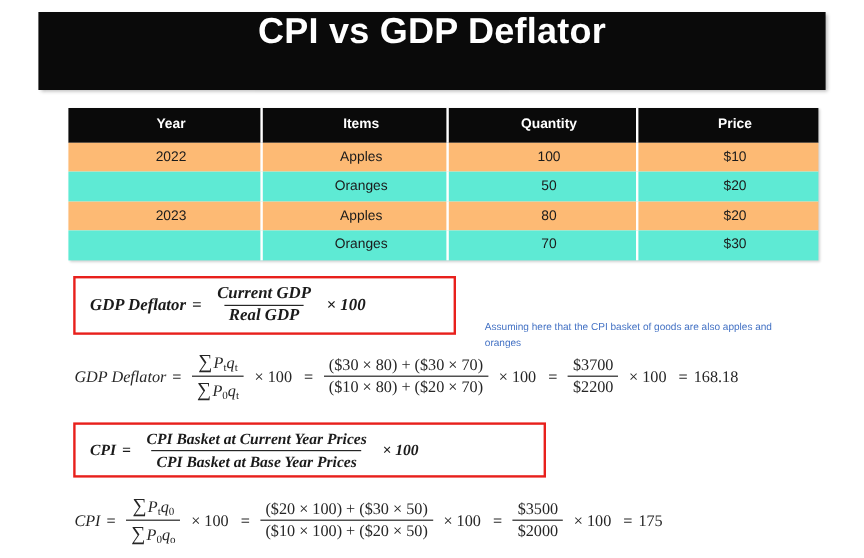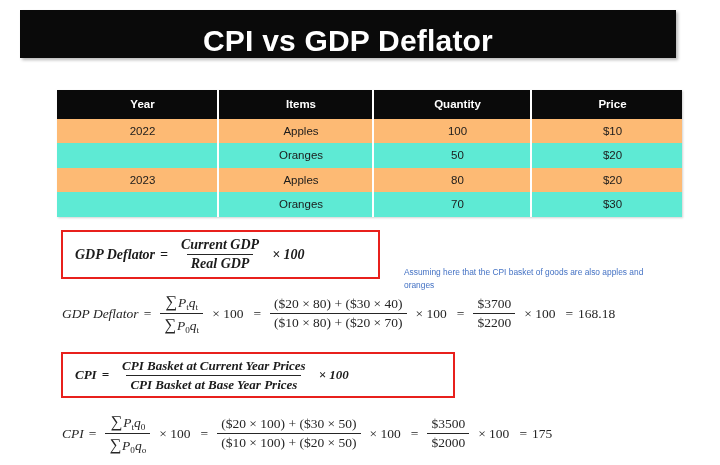--- a/index.html
+++ b/index.html
@@ -11,27 +11,27 @@
     height: 465px;
     background: #ffffff;
     font-family: "Liberation Sans", sans-serif;
     overflow: hidden;
     position: relative;
   }
 
   
   .title-bar {
     position: absolute;
-    left: 20px;
+    left: 32px;
     top: 10px;
     width: 656px;
-    height: 48px;
+    height: 65px;
     background: #0a0a0a;
     display: flex;
-    align-items: flex-end;
+    align-items: flex-start;
     justify-content: center;
     box-shadow: 2px 2px 3px rgba(0,0,0,0.28);
   }
   .title-text {
     color: #ffffff;
     font-size: 30px;
     font-weight: bold;
     letter-spacing: 0.2px;
     font-family: "Liberation Sans", sans-serif;
   }
@@ -216,21 +216,21 @@
     </span>
     <span class="den">
       <span class="sigma">∑</span><span class="ital">P</span><sub>0</sub><span class="ital">q</span><sub>t</sub>
     </span>
   </span>
 
   <span class="op">× 100</span>
   <span class="op">=</span>
 
   <span class="frac">
-    <span class="num">($20 × 80) + ($30 × 40)</span>
+    <span class="num">($30 × 80) + ($30 × 70)</span>
     <span class="den">($10 × 80) + ($20 × 70)</span>
   </span>
 
   <span class="op">× 100</span>
   <span class="op">=</span>
 
   <span class="frac">
     <span class="num">$3700</span>
     <span class="den">$2200</span>
   </span>

